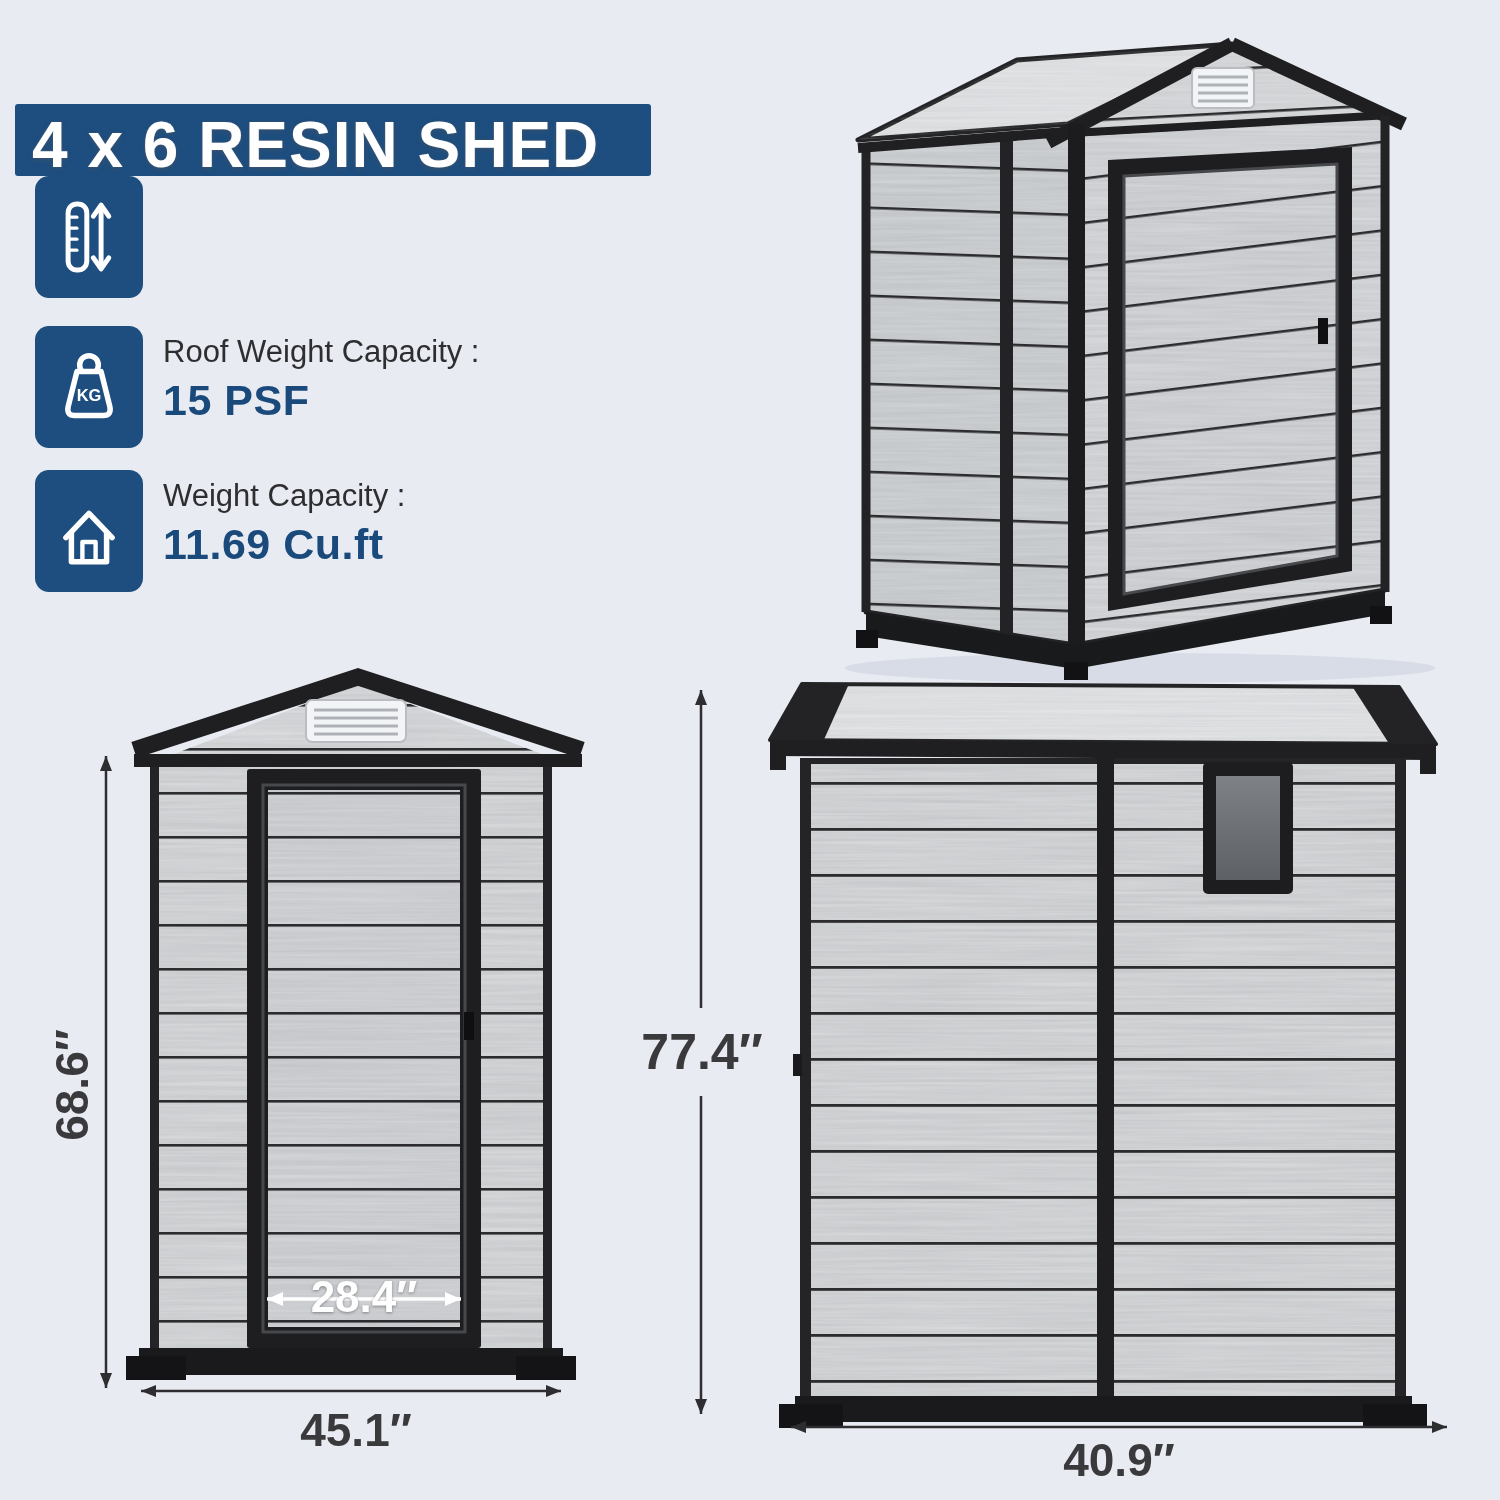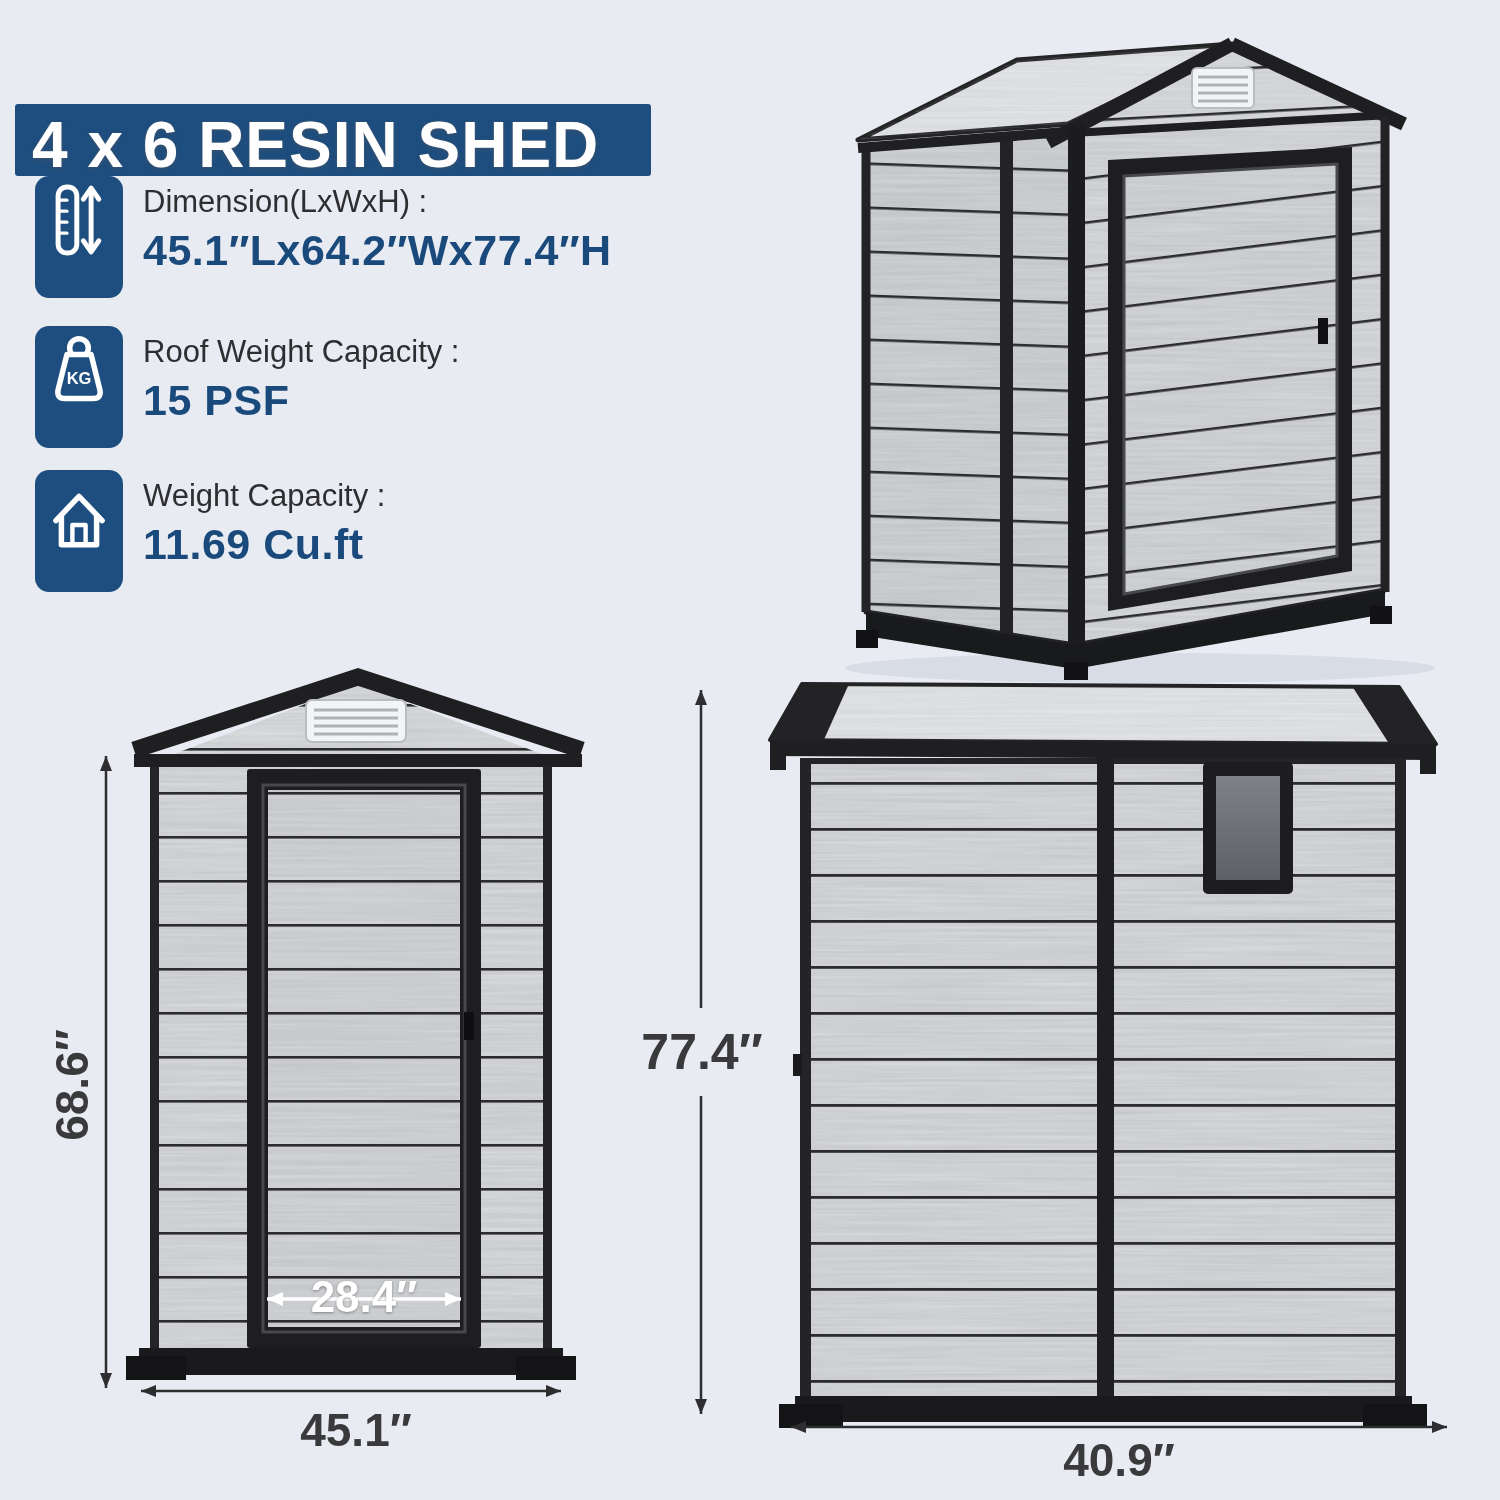--- a/index.html
+++ b/index.html
@@ -11,22 +11,22 @@
   
   .title-bar{position:absolute;left:15px;top:104px;width:636px;height:72px;
     background:#1d4e7f;border-radius:3px;}
   .page-title{position:absolute;left:32px;top:60px;width:640px;height:84px;
     line-height:84px;font-size:64px;font-weight:800;color:#ffffff;letter-spacing:1px;
     text-shadow:0 2px 5px rgba(70,82,100,.55), 0 0 2px rgba(90,100,115,.6);
     font-family:"Liberation Sans","DejaVu Sans",sans-serif;white-space:nowrap;}
 
   
   .spec-row{position:absolute;left:35px;display:flex;gap:20px;align-items:flex-start;}
-  .spec-icon{width:88px;height:122px;background:#1d4e7f;border-radius:14px;
-    display:flex;justify-content:center;flex:0 0 auto;}
+  .spec-icon{width:108px;height:122px;background:#1d4e7f;border-radius:14px;
+    display:flex;align-items:center;justify-content:center;flex:0 0 auto;}
   .spec-text{display:flex;flex-direction:column;}
   .spec-label{font-size:31px;font-weight:500;color:#2e2e30;margin-top:8px;white-space:nowrap;}
   .spec-value{font-size:43px;font-weight:700;color:#1a4a7c;margin-top:6px;white-space:nowrap;
     letter-spacing:.5px;}
 
   
   .dim{position:absolute;font-weight:700;color:#3a3a3c;font-size:46px;text-align:center;
     white-space:nowrap;}
   .dim.rot{transform:rotate(-90deg);}
   .dim.white{color:#ffffff;font-size:44px;text-shadow:0 1px 3px rgba(40,40,40,.45);}
@@ -275,24 +275,20 @@
           <rect x="11" y="10" width="17" height="60" rx="8" stroke-width="4.5"></rect>
           <line x1="11" y1="22" x2="19" y2="22" stroke-width="3"></line>
           <line x1="11" y1="32" x2="19" y2="32" stroke-width="3"></line>
           <line x1="11" y1="42" x2="19" y2="42" stroke-width="3"></line>
           <line x1="11" y1="52" x2="19" y2="52" stroke-width="3"></line>
           <line x1="41" y1="13" x2="41" y2="67" stroke-width="4.5"></line>
           <polyline points="34,21 41,11 48,21" stroke-width="4.5"></polyline>
           <polyline points="34,59 41,69 48,59" stroke-width="4.5"></polyline>
         </svg>
       </div>
-      <div class="spec-text">
-        <div class="spec-label">Dimension(LxWxH) :</div>
-        <div class="spec-value">45.1″Lx64.2″Wx77.4″H</div>
-      </div>
     </div>
 
     <div class="spec-row" style="top:326px;">
       <div class="spec-icon">
         <svg viewBox="0 0 60 80" width="66" height="88">
           <circle cx="30" cy="20" r="8.5" fill="none" stroke="#ffffff" stroke-width="5"></circle>
           <path d="M19,26 L41,26 L49,58 Q50.5,66 43,66 L17,66 Q9.5,66 11,58 Z" fill="#1d4e7f" stroke="#ffffff" stroke-width="5" stroke-linejoin="round"></path>
           <text x="30" y="53" text-anchor="middle" font-size="15" font-weight="700" fill="#ffffff" font-family="Liberation Sans, DejaVu Sans, sans-serif">KG</text>
         </svg>
       </div>

